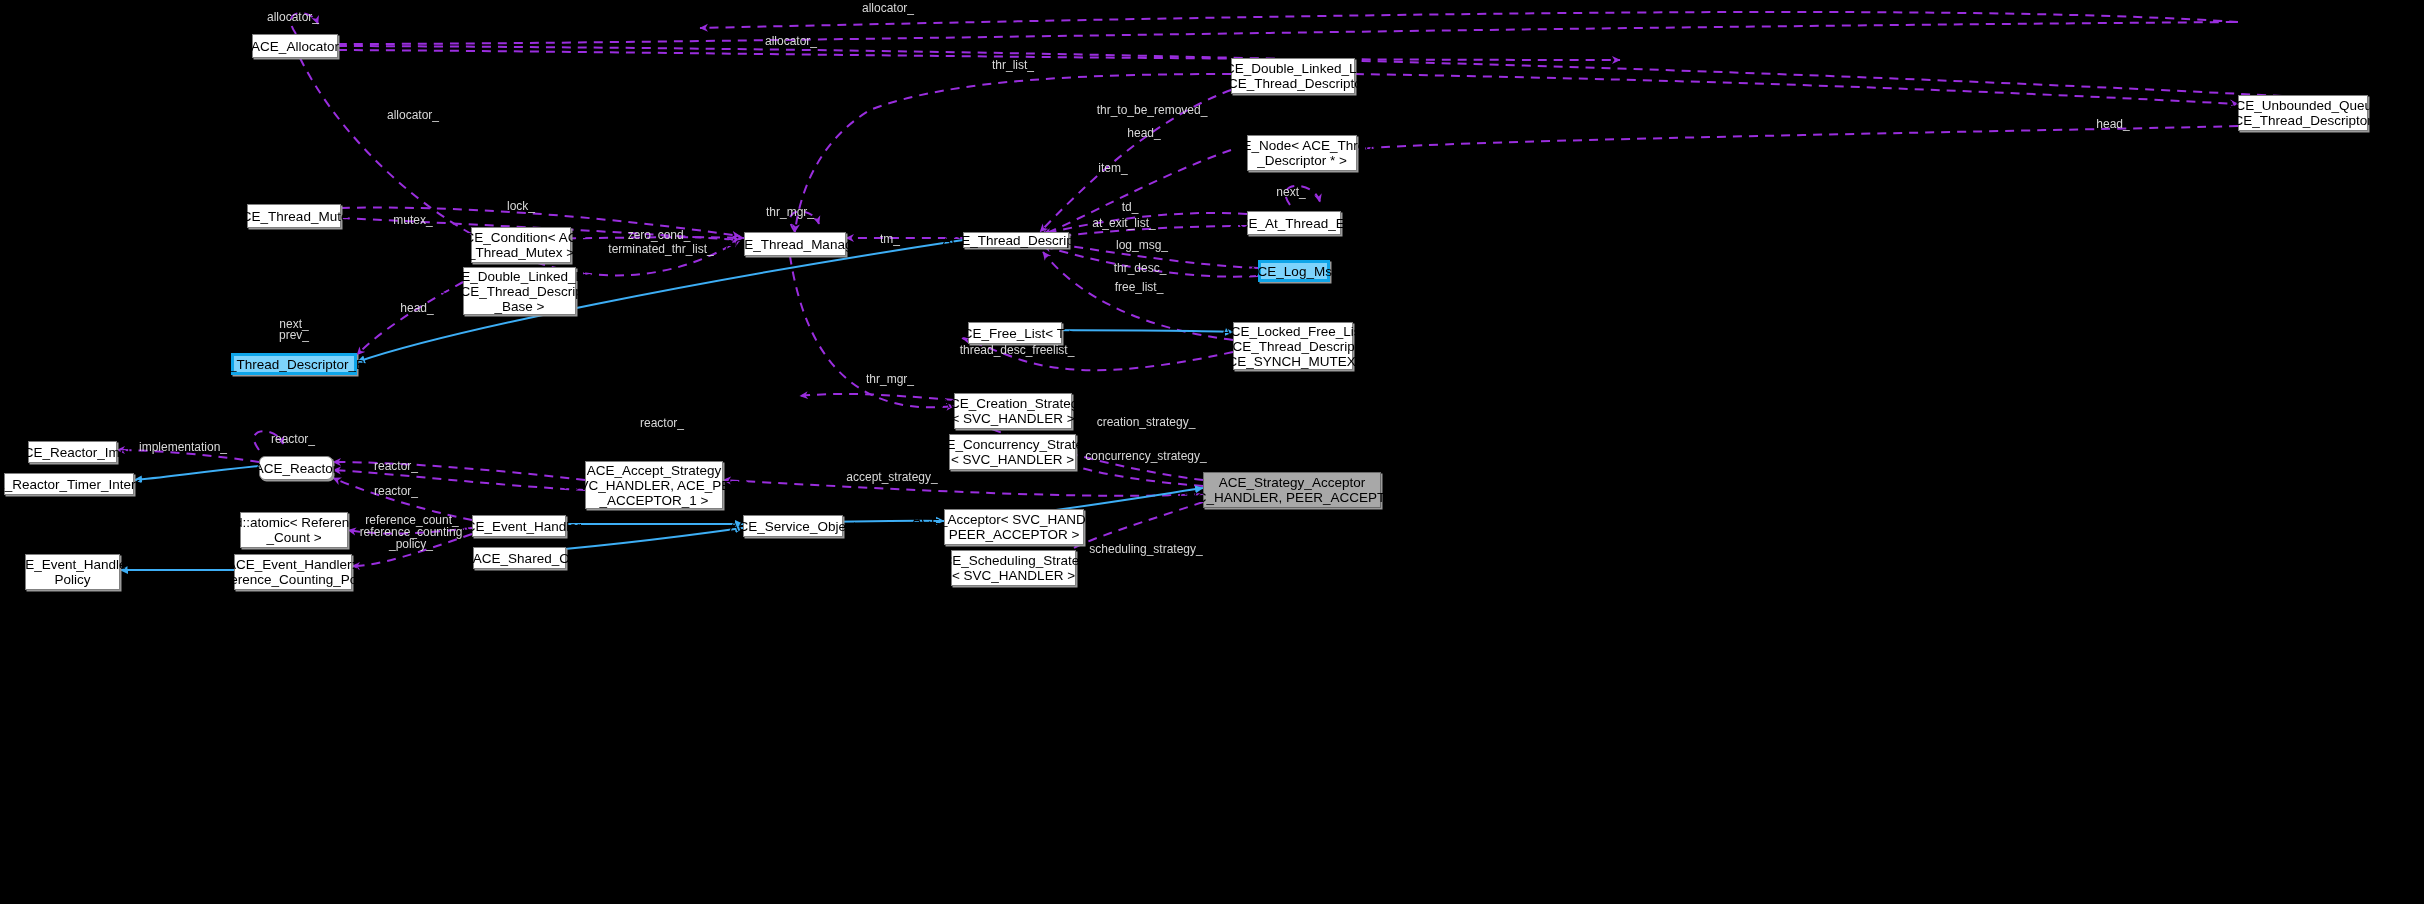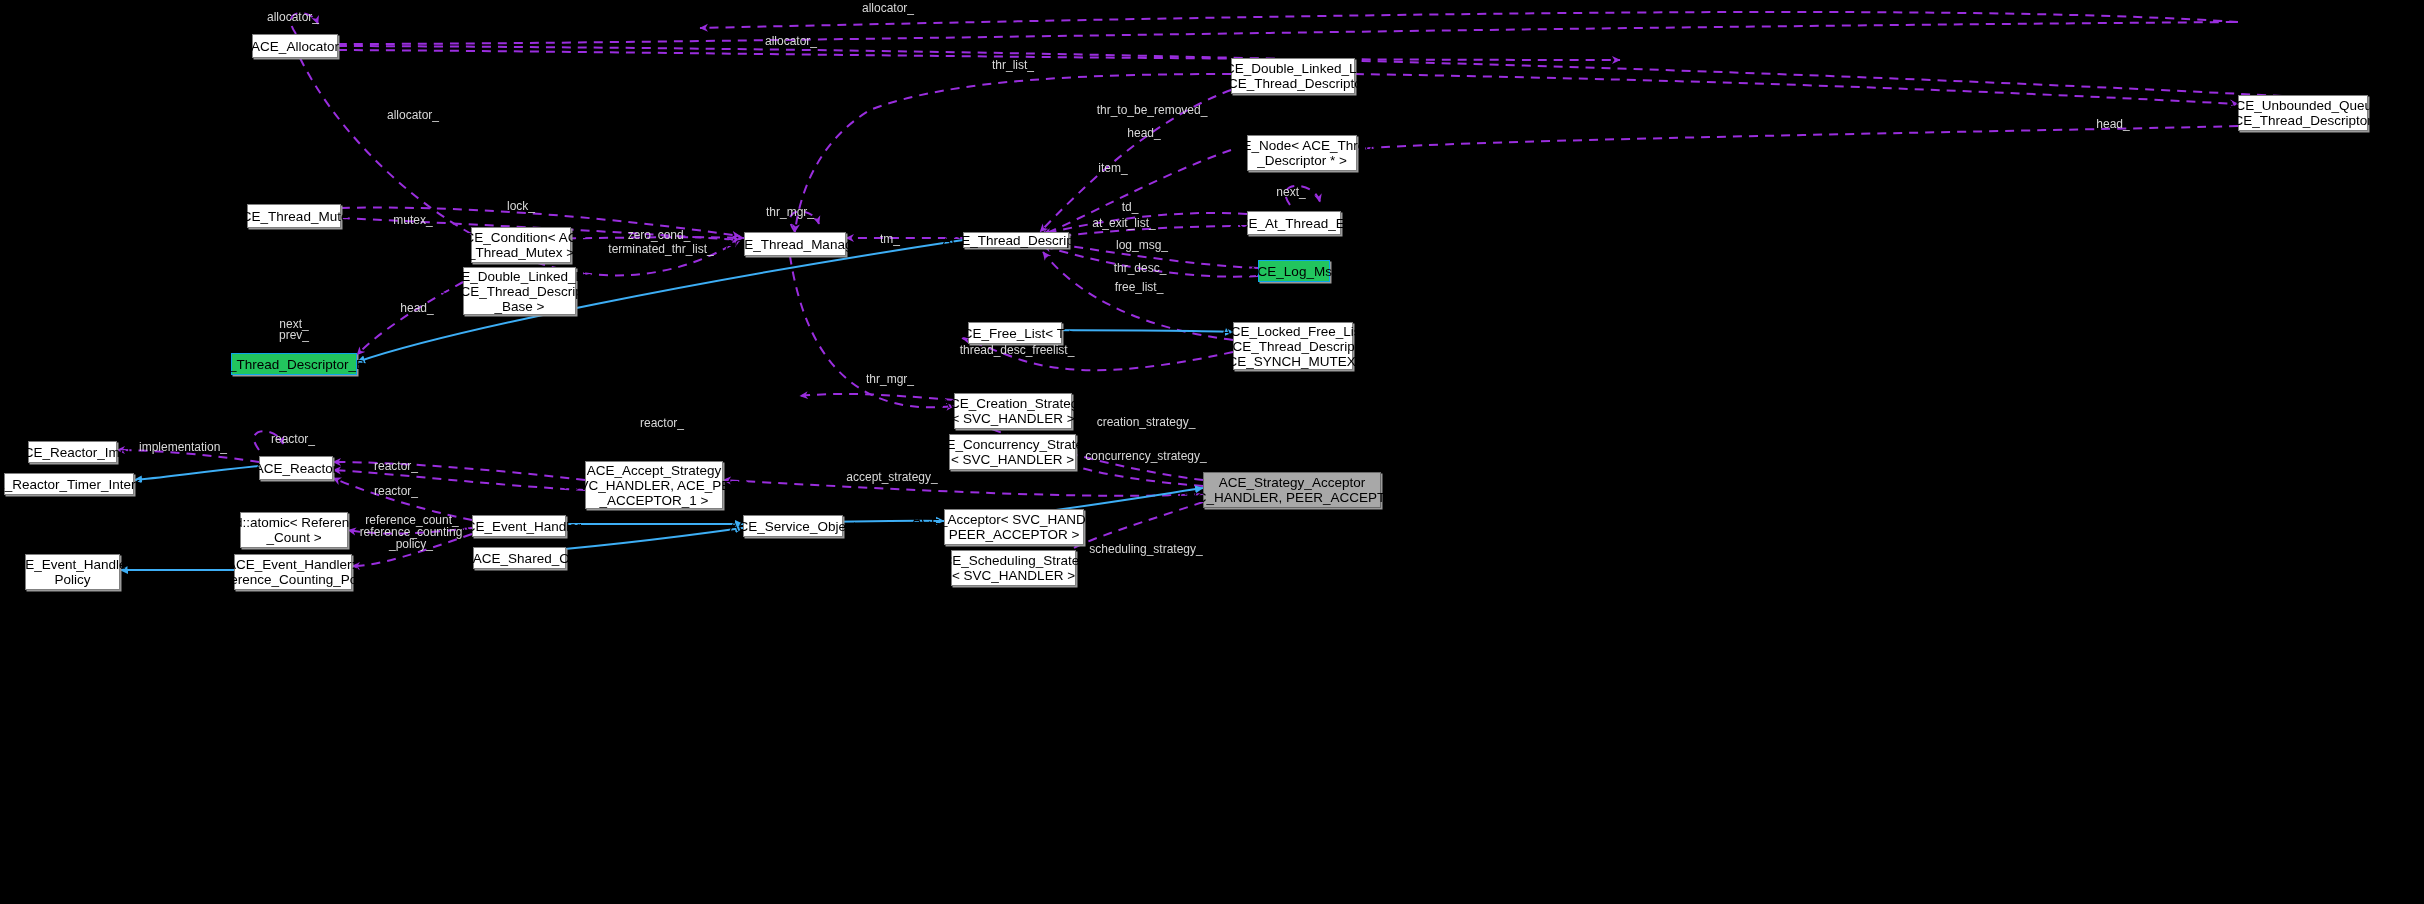--- a/index.html
+++ b/index.html
@@ -4,21 +4,21 @@
 <style>
   html,body{margin:0;padding:0;background:#000;}
   #canvas{position:relative;width:2424px;height:904px;background:#000;
     font-family:"Liberation Sans","DejaVu Sans",sans-serif;overflow:hidden;}
   svg#edges{position:absolute;left:0;top:0;width:2424px;height:904px;}
   .node{position:absolute;box-sizing:border-box;background:#ffffff;
     border:1px solid #808080;color:#000;font-size:13.5px;line-height:15px;
     display:flex;align-items:center;justify-content:center;text-align:center;
     padding:2px 5px;white-space:pre;box-shadow:1.5px 1.5px 0 0 #9a9a9a;}
   .node.focus{background:#a8a8a8;border-color:#6a6a6a;}
-  .node.red{background:#22c55e;border:1px solid #0ea5e9;}
+  .node.red{background:#7dd3fc;border:3px solid #0ea5e9;}
   .elabel{position:absolute;color:#d8d8d8;font-size:12px;line-height:13px;
     white-space:pre;text-align:center;transform:translate(-50%,-50%);}
 </style>
 </head>
 <body>
 
 <div id="canvas">
   <svg id="edges">
       <defs>
         <marker id="arrowA" markerWidth="9" markerHeight="9" refX="8" refY="4.5" orient="auto" markerUnits="userSpaceOnUse">
@@ -93,21 +93,21 @@
     <div class="node" style="left: 968px; top: 322px; width: 94px; height: 22px;">ACE_Free_List&lt; T &gt;</div>
     <div class="node" style="left: 1233px; top: 322px; width: 120px; height: 48px;">ACE_Locked_Free_List
 &lt; ACE_Thread_Descriptor,
 ACE_SYNCH_MUTEX &gt;</div>
     <div class="node red" style="left: 231px; top: 353px; width: 126px; height: 22px;">ACE_Thread_Descriptor_Base</div>
     <div class="node" style="left: 954px; top: 393px; width: 118px; height: 36px;">ACE_Creation_Strategy
 &lt; SVC_HANDLER &gt;</div>
     <div class="node" style="left: 949px; top: 434px; width: 127px; height: 36px;">ACE_Concurrency_Strategy
 &lt; SVC_HANDLER &gt;</div>
     <div class="node" style="left: 28px; top: 441px; width: 89px; height: 22px;">ACE_Reactor_Impl</div>
-    <div class="node" style="left: 259px; top: 456px; width: 74px; height: 24px;">ACE_Reactor</div>
+    <div class="node" style="left: 259px; top: 456px; width: 74px; height: 24px; border-radius: 6px;">ACE_Reactor</div>
     <div class="node" style="left: 585px; top: 461px; width: 138px; height: 48px;">ACE_Accept_Strategy
 &lt; SVC_HANDLER, ACE_PEER
 _ACCEPTOR_1 &gt;</div>
     <div class="node" style="left: 4px; top: 473px; width: 130px; height: 22px;">ACE_Reactor_Timer_Interface</div>
     <div class="node focus" style="left: 1203px; top: 472px; width: 178px; height: 36px;">ACE_Strategy_Acceptor
 &lt; SVC_HANDLER, PEER_ACCEPTOR &gt;</div>
     <div class="node" style="left: 944px; top: 509px; width: 140px; height: 36px;">ACE_Acceptor&lt; SVC_HANDLER,
 PEER_ACCEPTOR &gt;</div>
     <div class="node" style="left: 240px; top: 512px; width: 108px; height: 36px;">std::atomic&lt; Reference
 _Count &gt;</div>

